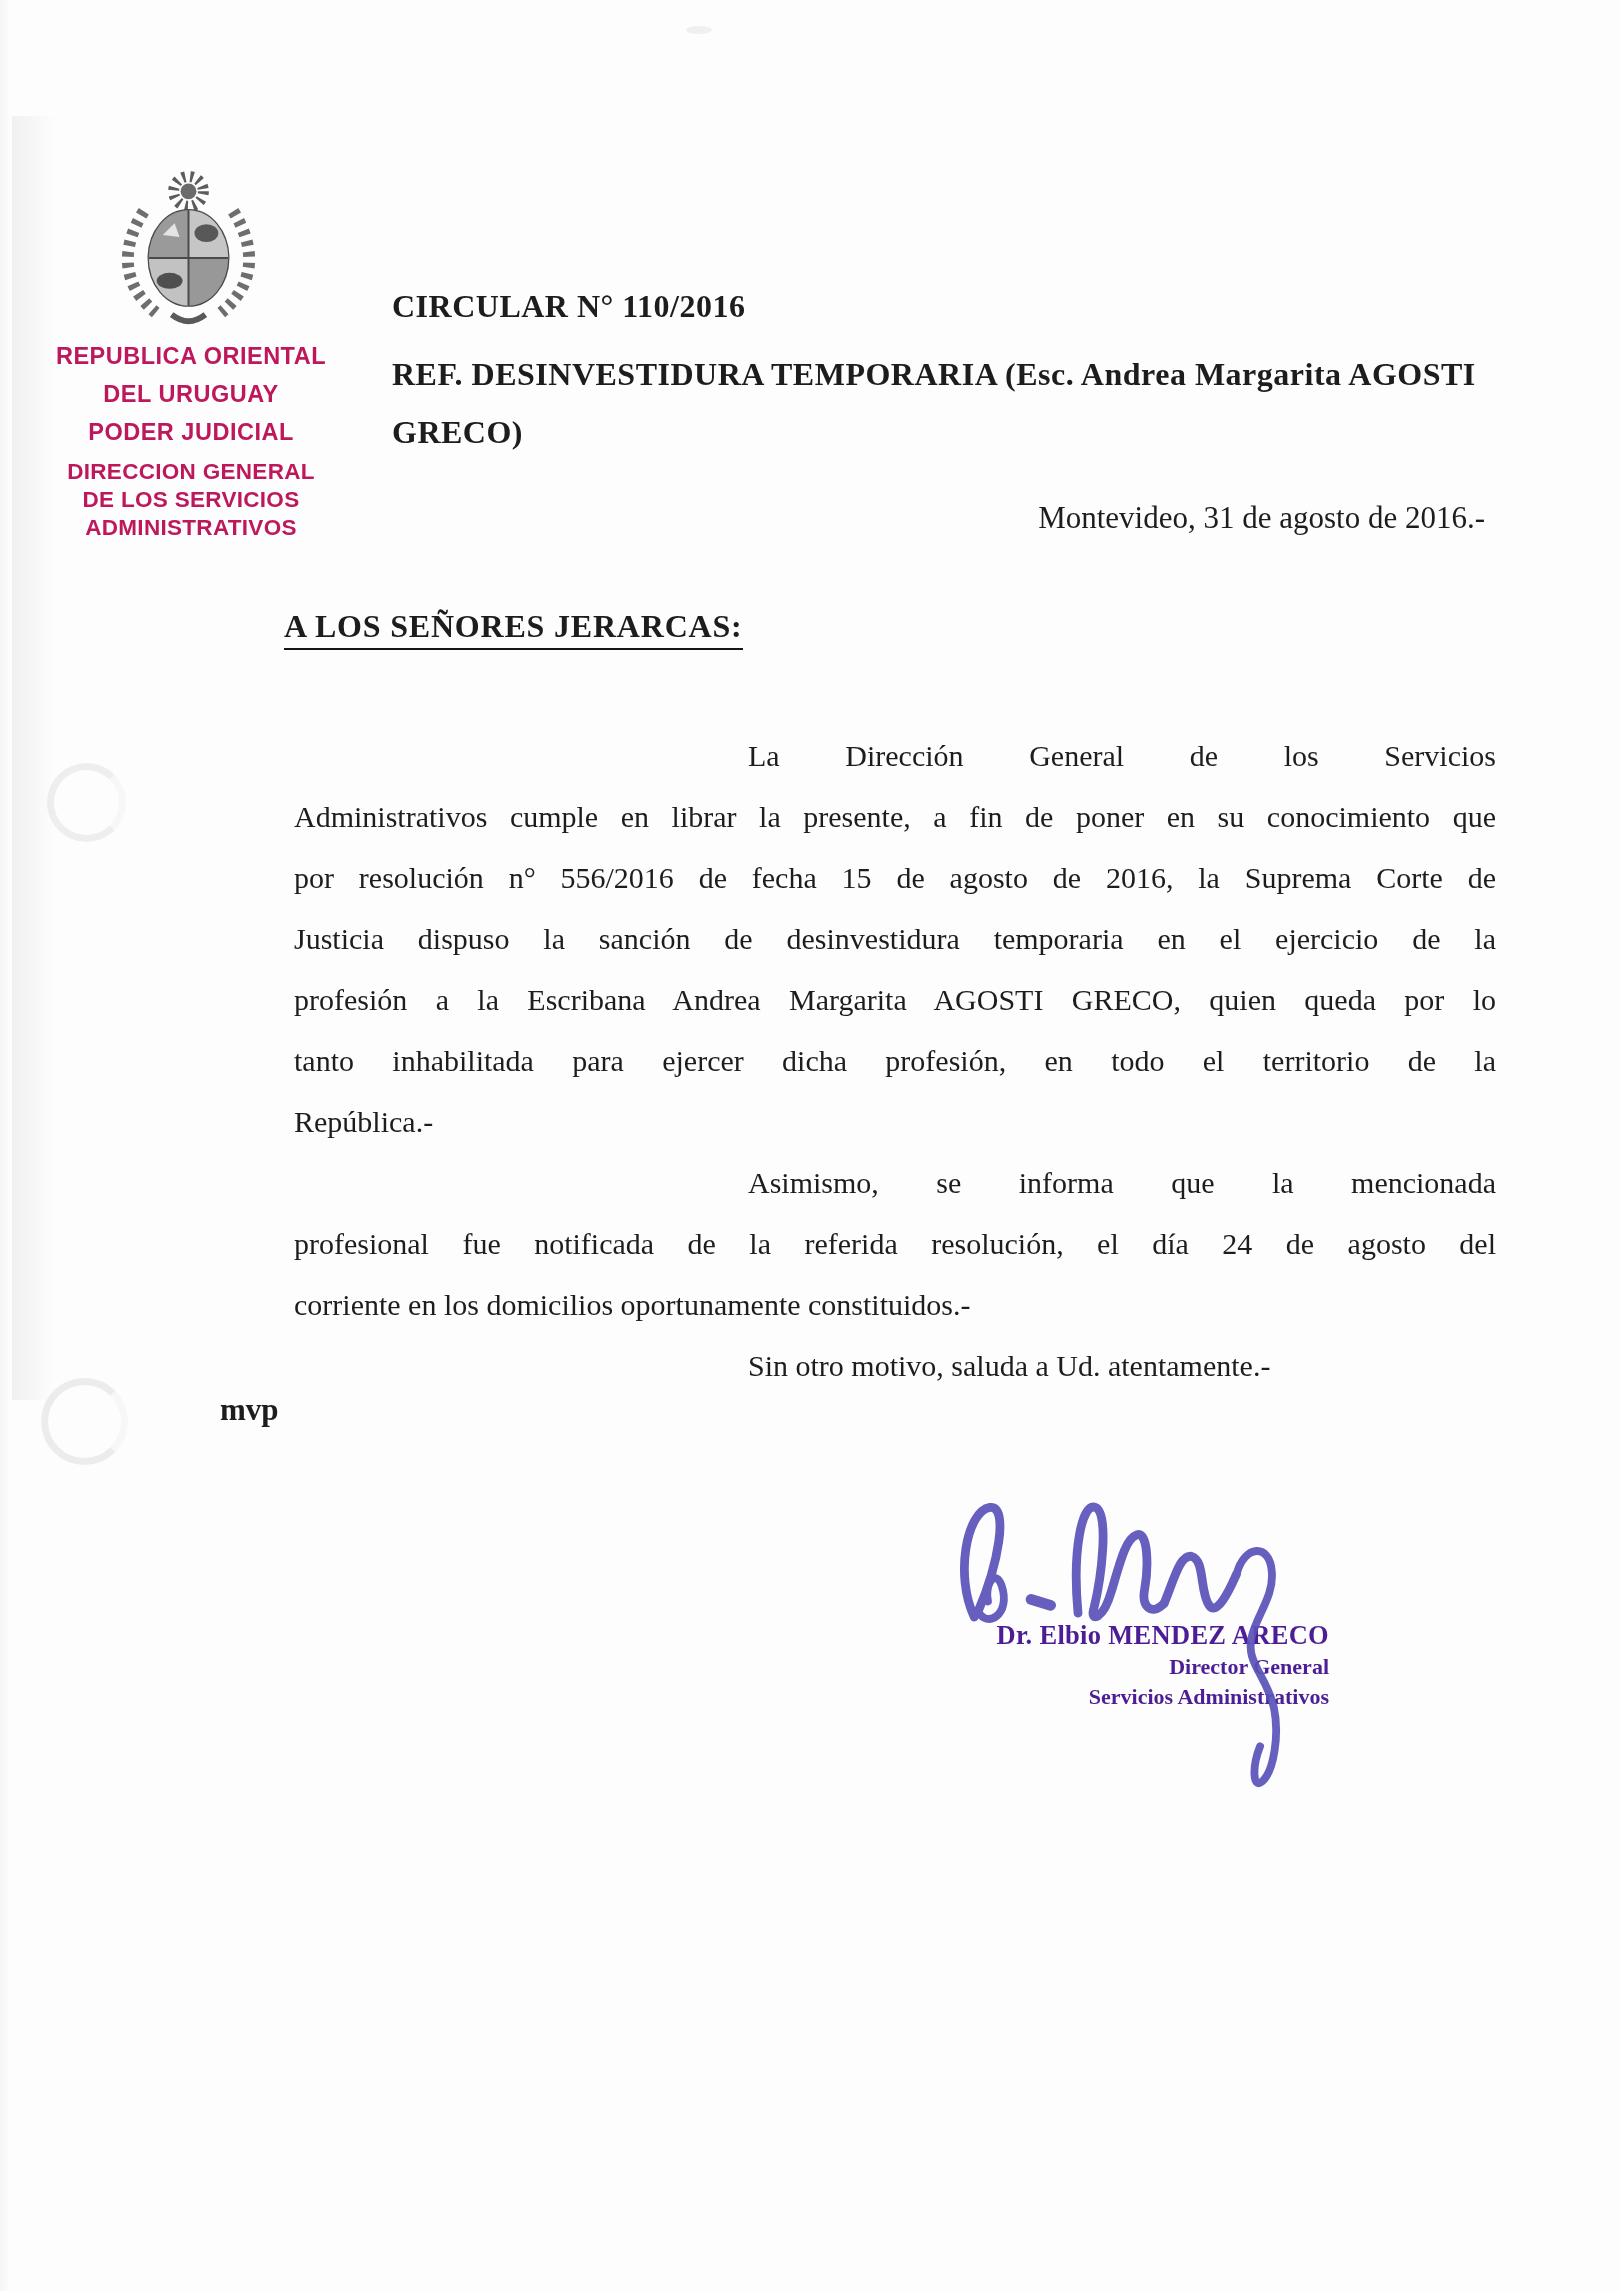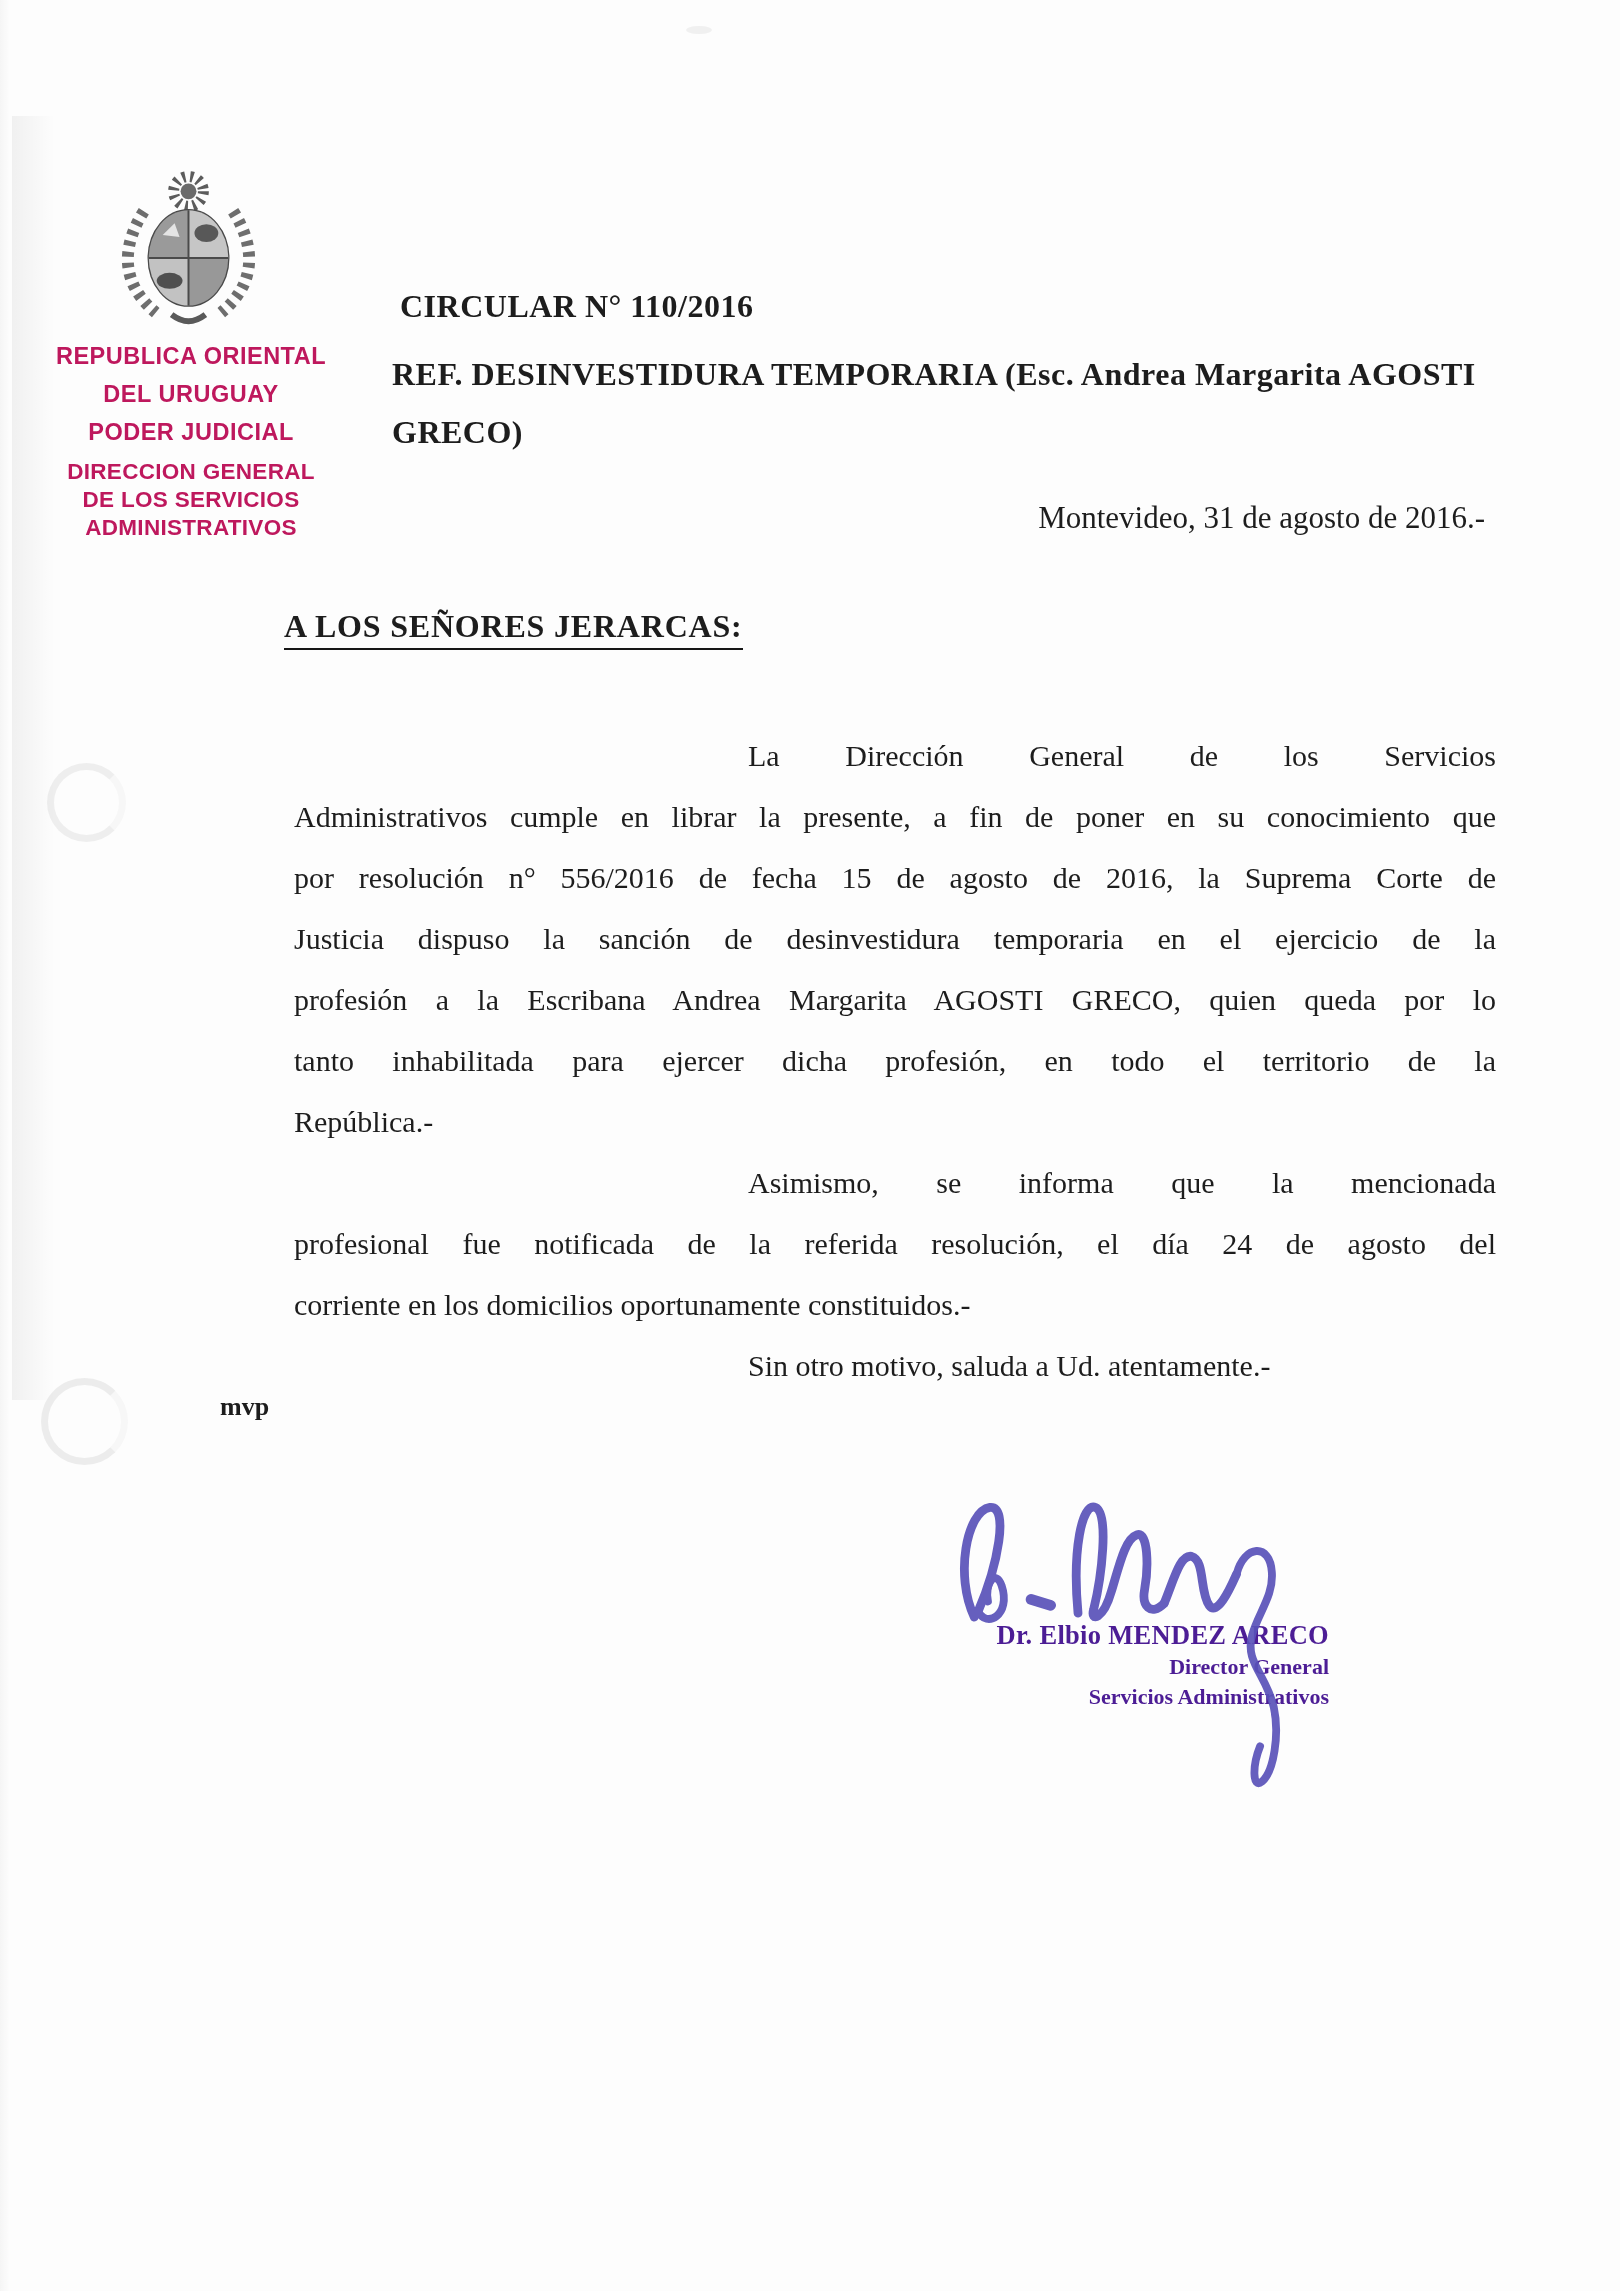--- a/index.html
+++ b/index.html
@@ -41,21 +41,21 @@
     text-align:center;
     font-family:Liberation Sans, sans-serif;
     color:#be185d;
   }
   .lh-primary div{font-size:23.5px;font-weight:600;line-height:38px;letter-spacing:0.5px;}
   .lh-secondary{margin-top:6.9px;}
   .lh-secondary div{font-size:22.5px;font-weight:600;line-height:28px;letter-spacing:0.3px;}
 
   
   .hdr{position:absolute;left:392px;top:288px;width:1137px;}
-  .hdr .circ{font-size:32px;font-weight:bold;letter-spacing:0.5px;margin-left:8px;}
+  .hdr .circ{font-size:32px;font-weight:bold;letter-spacing:0.5px;}
   .hdr .refs{margin-top:19.6px;}
   .hdr .refs div{font-size:32px;font-weight:bold;line-height:58px;letter-spacing:0.5px;}
   .dateline{
     position:absolute;right:135px;top:500px;
     font-size:31px;
   }
 
   
   .salutation{position:absolute;left:284px;top:608px;}
   .salutation span{
@@ -69,21 +69,21 @@
   .body-block{position:absolute;left:294px;top:725px;width:1202px;}
   .b-line{
     height:61px;line-height:61px;font-size:30px;
     text-align:left;
   }
   .b-line.just{text-align:justify;text-align-last:justify;}
   .b-line.indent{padding-left:454px;}
   .seg-bold{font-weight:normal;}
 
   .initials{position:absolute;left:220px;top:1392px;
-    font-size:26px;font-weight:600;}
+    font-size:31px;font-weight:600;}
 
   
   .sig-svg{position:absolute;left:929px;top:1482px;width:392px;height:323px;z-index:3;}
   .sig-text{
     position:absolute;left:968px;top:1619px;width:361px;
     text-align:right;z-index:2;color:#4c1d95;
   }
   .sig-text .nm{font-size:26.5px;font-weight:bold;letter-spacing:0.3px;line-height:33px;}
   .sig-text .tl{font-size:22px;font-weight:bold;line-height:30px;}
 </style>

